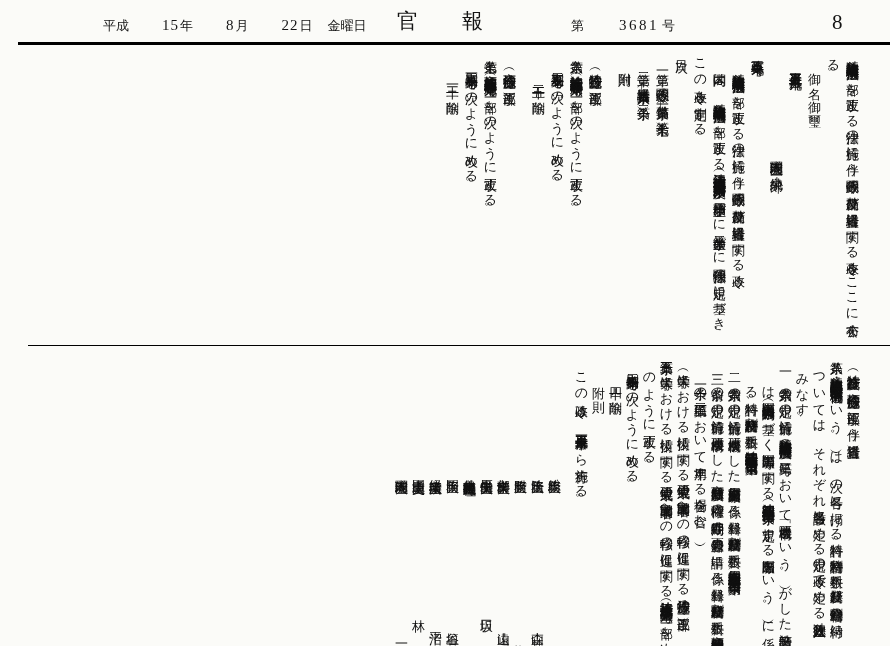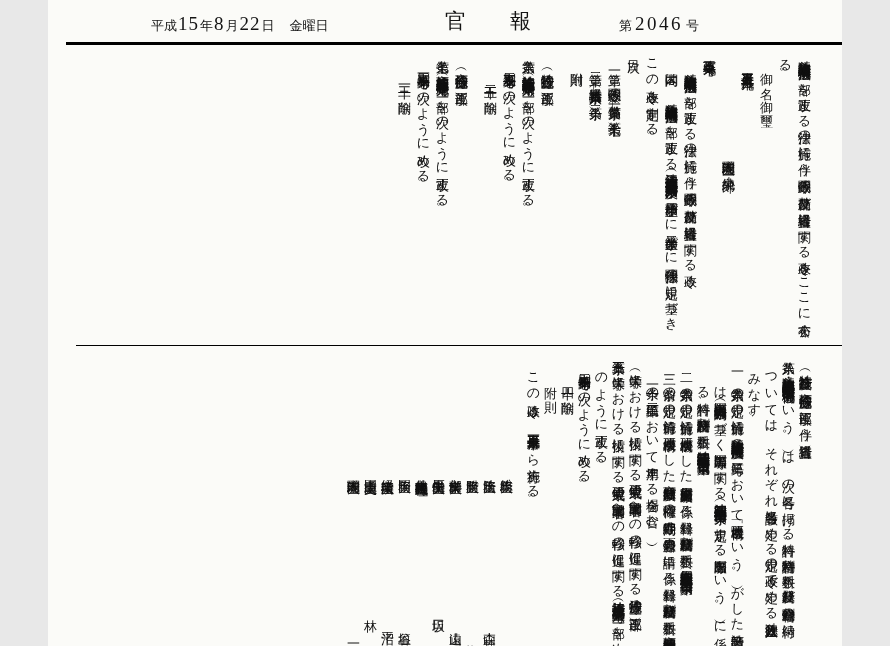--- a/index.html
+++ b/index.html
@@ -1,24 +1,24 @@
 <!DOCTYPE html>
 <html lang="ja"><head>
 <meta charset="utf-8">
 <style>
   html,body{margin:0;padding:0;}
   body{background:#e8e8e8;font-family:"Liberation Serif","DejaVu Serif",serif;}
-  .page{position:relative;width:794px;height:646px;background:#fbfbf8;color:#141414;
+  .page{position:relative;width:890px;height:646px;background:#fbfbf8;color:#141414;
         overflow:hidden;margin:0 auto;}
   
   .header{position:absolute;left:0;top:0;width:890px;height:40px;}
   .header .hitem{position:absolute;bottom:5px;display:flex;align-items:baseline;}
   .h-date{left:103px;gap:1px;}
   .hs{font-size:13px;}
-  .hl{font-size:19px;letter-spacing:1px;}
+  .hl{font-size:15px;letter-spacing:1px;margin-left:32px;}
   .hsp{margin-left:14px;}
   .h-kanpo{left:397px;width:86px;justify-content:space-between;font-size:21px;}
   .h-kanpo span{display:inline-block;}
   .h-issue{left:571px;gap:3px;}
   .h-issue .hl{letter-spacing:2.5px;}
   .h-page{left:832px;font-size:21px;}
   .rule-thick{position:absolute;left:18px;right:0;top:42px;height:3px;background:#000;}
   .rule-mid{position:absolute;left:28px;right:0;top:345px;height:1px;background:#000;}
   
   .band{position:absolute;right:28px;writing-mode:vertical-rl;line-break:strict;
@@ -64,21 +64,21 @@
         <span class="hs">日</span>
 
         <span class="hs hsp">金曜日</span>
       </div>
     <div class="hitem h-kanpo">
       <span>官</span>
       <span>報</span>
     </div>
     <div class="hitem h-issue">
       <span class="hs">第</span>
-      <span class="hl">2046</span>
+      <span class="hl">3681</span>
       <span class="hs">号</span>
     </div>
     <div class="hitem h-page">8</div>
   </div>
 
   <div class="rule-thick"></div>
 
   <div class="band band-top">
     <div class="cols">
       

